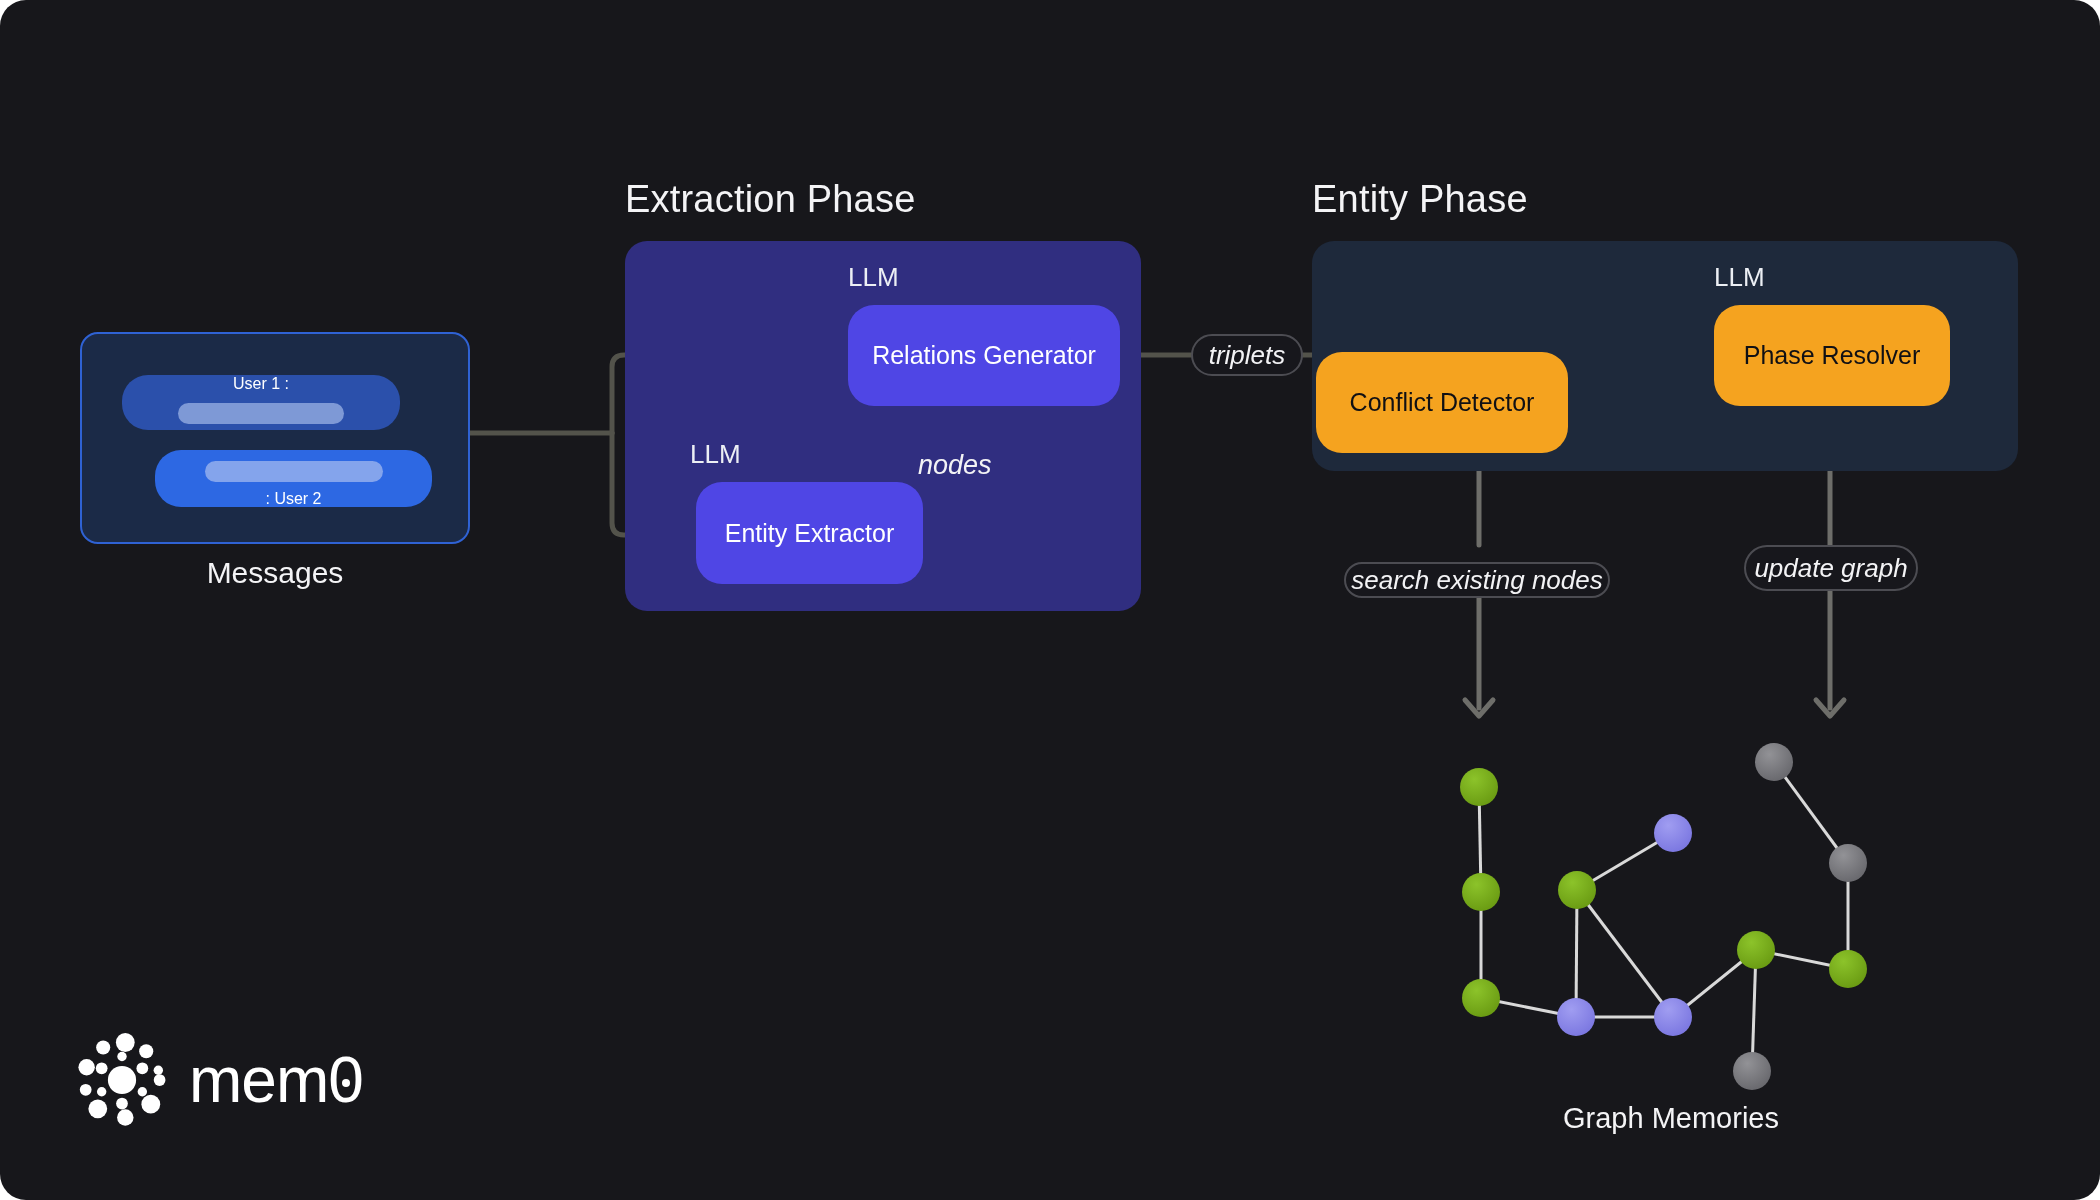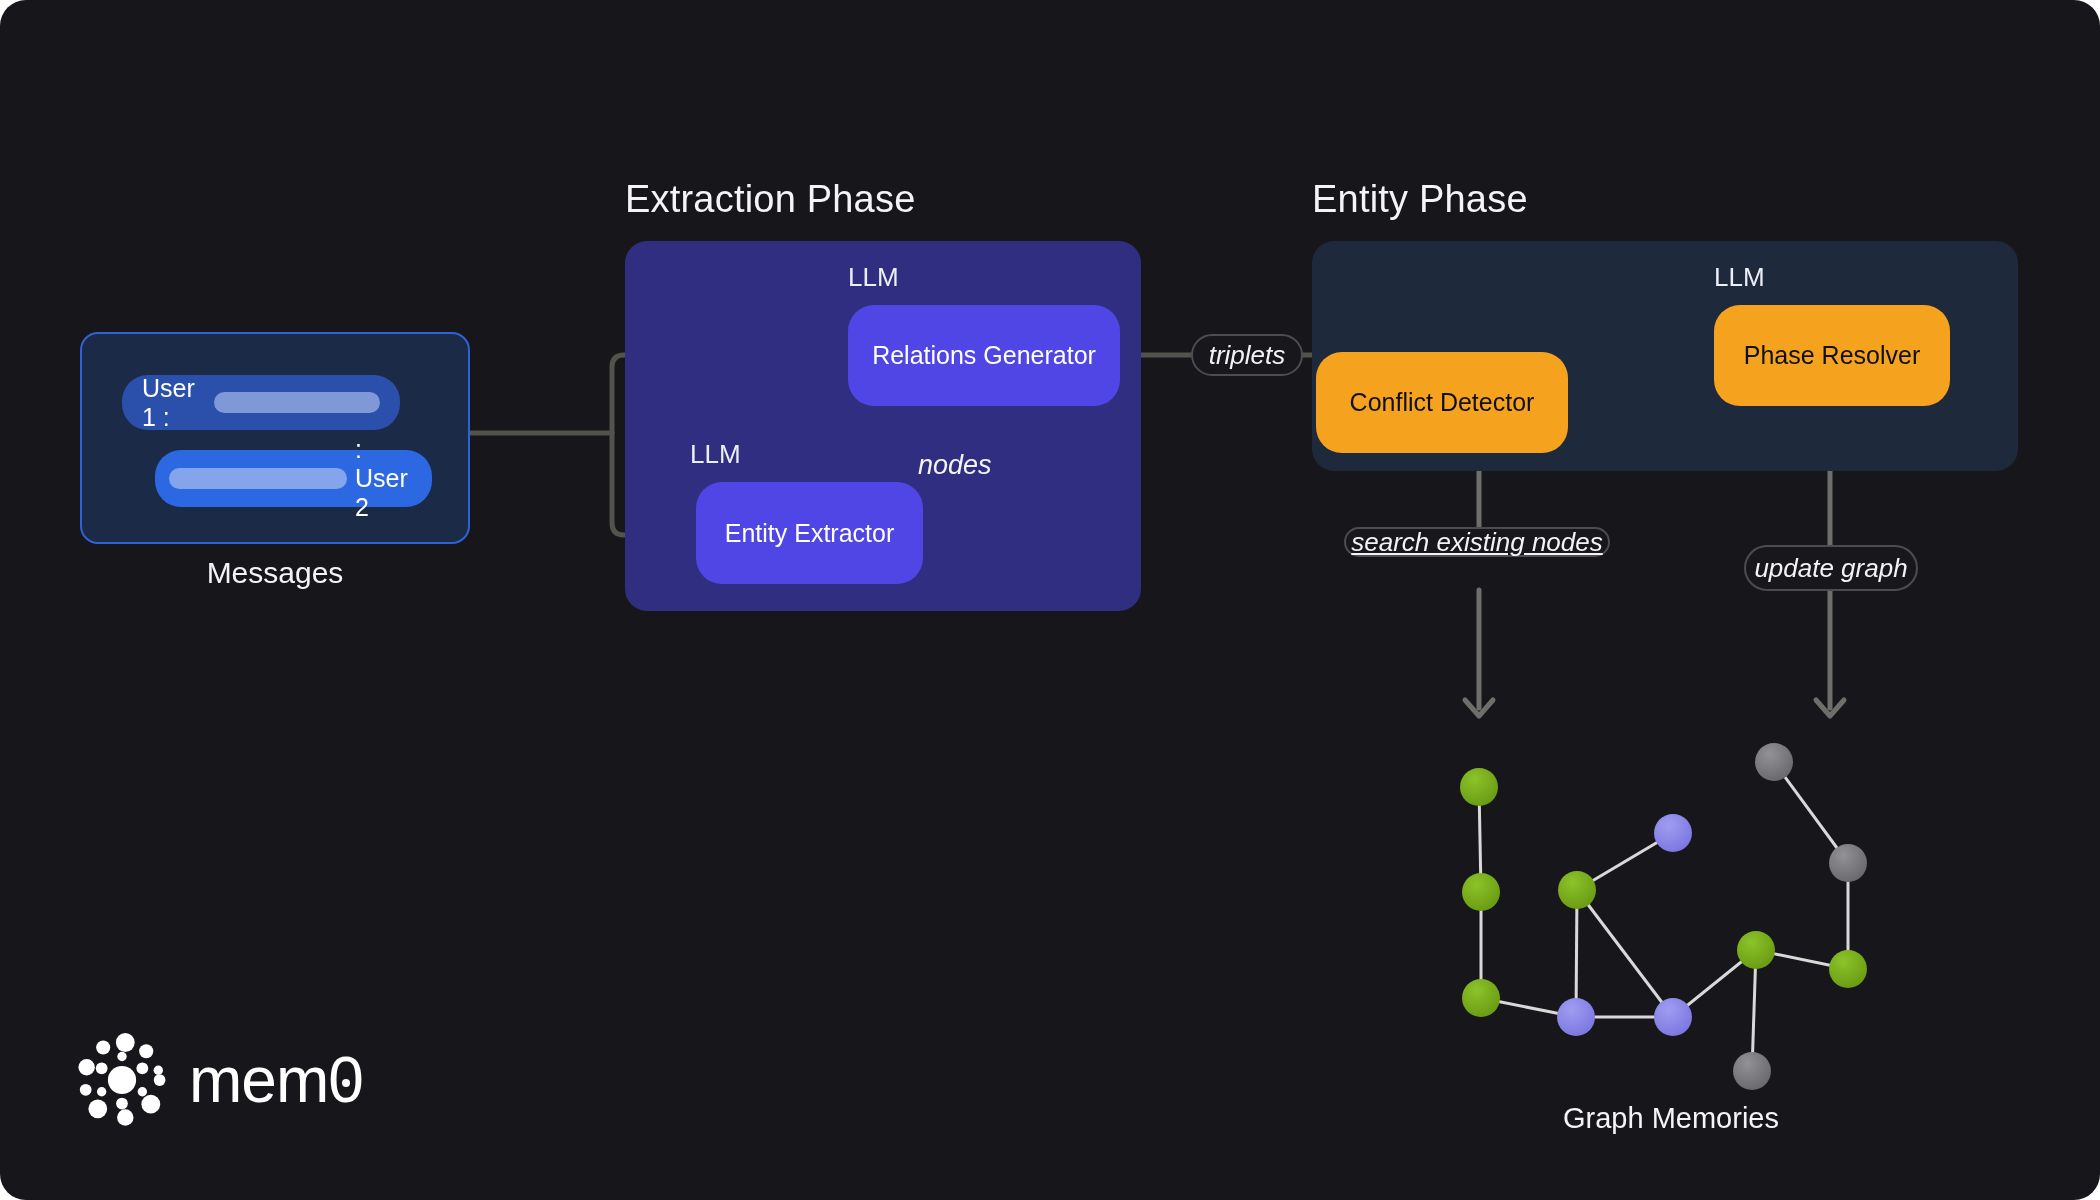--- a/index.html
+++ b/index.html
@@ -18,23 +18,23 @@
 
   .node-box{position:absolute;display:flex;align-items:center;justify-content:center;
     border-radius:26px;font-size:25px;font-weight:500;}
   .node-indigo{background:#4f46e5;color:#ffffff;}
   .node-orange{background:#f5a31f;color:#101014;}
 
   
   .msg-box{position:absolute;left:80px;top:332px;width:390px;height:212px;background:#1b2a47;
     border:2px solid #2f62d4;border-radius:18px;box-sizing:border-box;}
   .bubble{position:absolute;display:flex;align-items:center;border-radius:26px;color:#ffffff;
-    font-size:25px;font-weight:500;}
+    font-size:16px;font-weight:500;flex-direction:column;}
   .bubble1{left:40px;top:41px;width:278px;height:55px;background:#2b50ab;padding:0 20px;box-sizing:border-box;gap:10px;}
-  .bubble2{left:73px;top:116px;width:277px;height:57px;background:#2d68e3;padding:0 14px;box-sizing:border-box;gap:8px;}
+  .bubble2{left:73px;top:116px;width:277px;height:57px;background:#2d68e3;padding:11px 14px;box-sizing:border-box;gap:8px;}
   .ph-pill{height:21px;border-radius:11px;flex:none;}
   .ph1{width:166px;background:#7e99d6;}
   .ph2{width:178px;background:#84a4ec;}
 
   .caption{position:absolute;color:#f4f4f6;font-weight:500;text-align:center;}
 
   
   .tag-pill{position:absolute;display:flex;align-items:center;justify-content:center;
     background:#17171c;border:2px solid #4c4c52;border-radius:24px;color:#f3f3f5;
     font-style:italic;font-size:26px;box-sizing:border-box;}
@@ -105,21 +105,21 @@
   <div class="free-label" style="left:918px;top:450px;">nodes</div>
 
   <div class="tag-pill" style="left:1191px;top:334px;width:112px;height:42px;">triplets</div>
 
   <div class="phase-title" style="left:1312px;top:178px;">Entity Phase</div>
   <div class="upd-box"></div>
   <div class="node-box node-orange" style="left:1316px;top:305px;width:252px;height:101px;margin-top:47px;">Conflict Detector</div>
   <div class="llm-label" style="left:1714px;top:262px;">LLM</div>
   <div class="node-box node-orange" style="left:1714px;top:305px;width:236px;height:101px;">Phase Resolver</div>
 
-  <div class="tag-pill" style="left:1344px;top:527px;width:266px;height:30px;text-decoration:underline;">search existing nodes</div>
+  <div class="tag-pill" style="left:1344px;top:562px;width:266px;height:36px;">search existing nodes</div>
   <div class="tag-pill" style="left:1744px;top:545px;width:174px;height:46px;">update graph</div>
 
   <svg class="layer" id="graph-svg">
     <defs>
       <radialGradient id="grad-green" cx="38%" cy="30%" r="75%">
         <stop offset="0%" stop-color="#8cc32a"></stop>
           <stop offset="100%" stop-color="#699a12"></stop>
       </radialGradient>
       <radialGradient id="grad-purple" cx="38%" cy="30%" r="75%">
         <stop offset="0%" stop-color="#a09df1"></stop>

